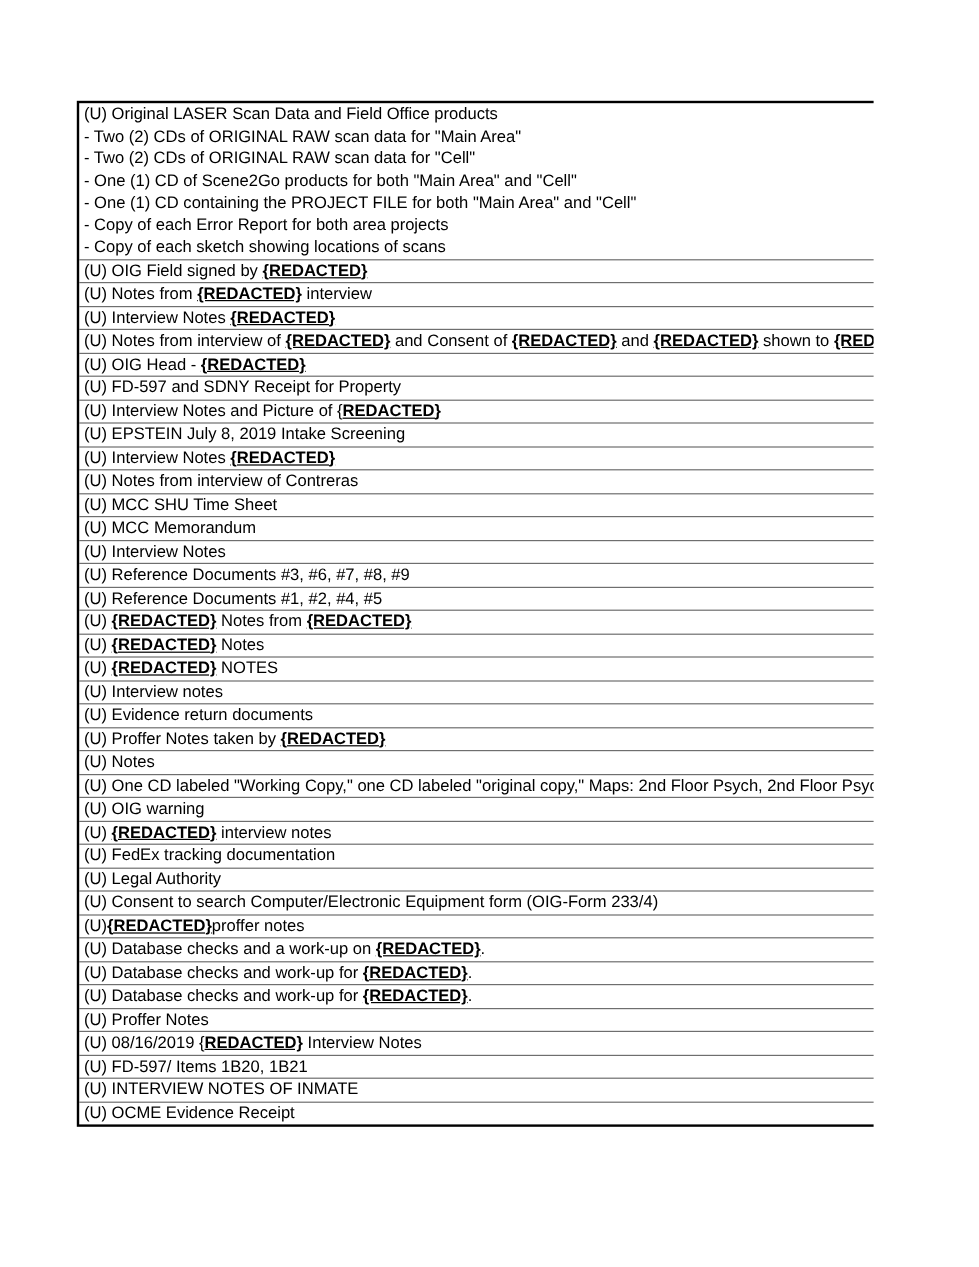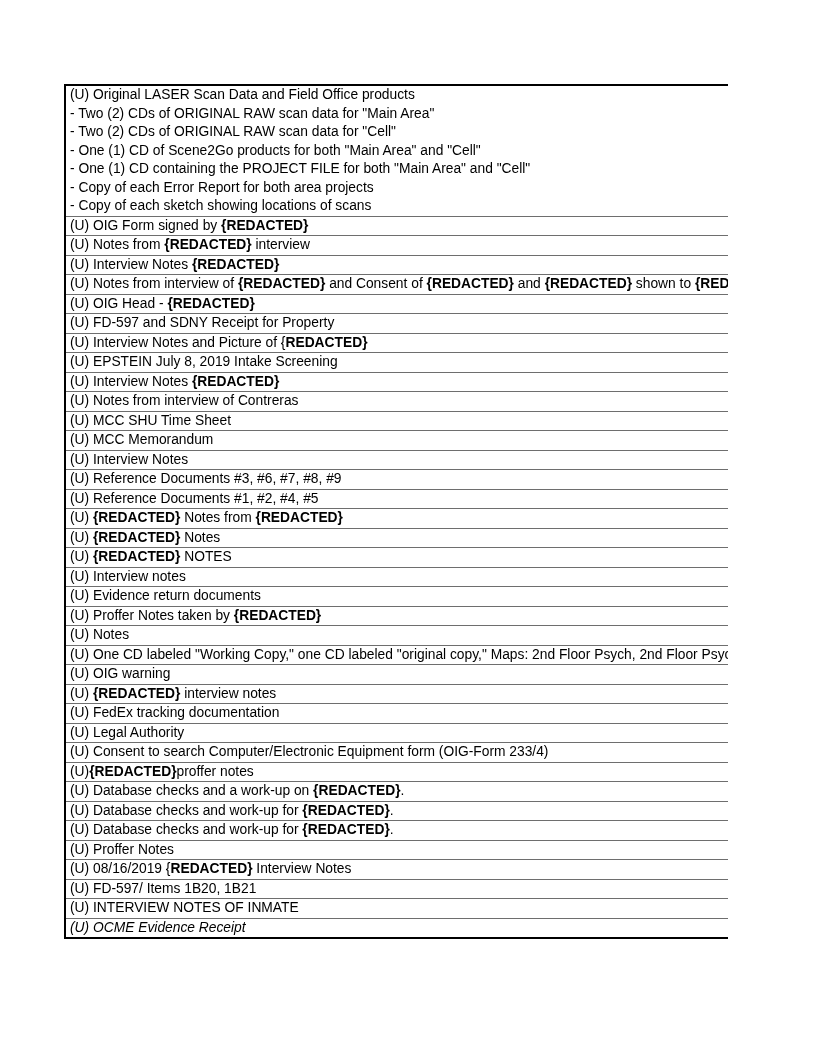--- a/index.html
+++ b/index.html
@@ -25,49 +25,49 @@
     border: 2px solid #000000;
     background: #ffffff;
     color: #000000;
     font-size: 13.8px;
   }
   .row {
     border-bottom: 1px solid #6e6e6e;
   }
   .row:last-child {
     border-bottom: none;
-    font-style: italic;
   }
   .line {
     line-height: 18.5px;
     height: 18.5px;
     padding: 0 3px 0 4px;
     white-space: pre;
     overflow: hidden;
   }
   .bold {
     font-weight: bold;
+    text-decoration: underline;
   }
 </style>
 </head>
 <body>
 
 <div class="page">
   <div class="doc-table">
       <div class="row">
         <div class="line"><span>(U) Original LASER Scan Data and Field Office products</span></div>
         <div class="line"><span>- Two (2) CDs of ORIGINAL RAW scan data for "Main Area"</span></div>
         <div class="line"><span>- Two (2) CDs of ORIGINAL RAW scan data for "Cell"</span></div>
         <div class="line"><span>- One (1) CD of Scene2Go products for both "Main Area" and "Cell"</span></div>
         <div class="line"><span>- One (1) CD containing the PROJECT FILE for both "Main Area" and "Cell"</span></div>
         <div class="line"><span>- Copy of each Error Report for both area projects</span></div>
         <div class="line"><span>- Copy of each sketch showing locations of scans</span></div>
       </div>
       <div class="row">
-        <div class="line"><span>(U) OIG Form signed by </span><span class="bold">{REDACTED}</span></div>
+        <div class="line"><span>(U) OIG Field signed by </span><span class="bold">{REDACTED}</span></div>
       </div>
       <div class="row">
         <div class="line"><span>(U) Notes from </span><span class="bold">{REDACTED}</span><span> interview</span></div>
       </div>
       <div class="row">
         <div class="line"><span>(U) Interview Notes </span><span class="bold">{REDACTED}</span></div>
       </div>
       <div class="row">
         <div class="line"><span>(U) Notes from interview of </span><span class="bold">{REDACTED}</span><span> and Consent of </span><span class="bold">{REDACTED}</span><span> and </span><span class="bold">{REDACTED}</span><span> shown to </span><span class="bold">{REDACTED}</span></div>
       </div>

